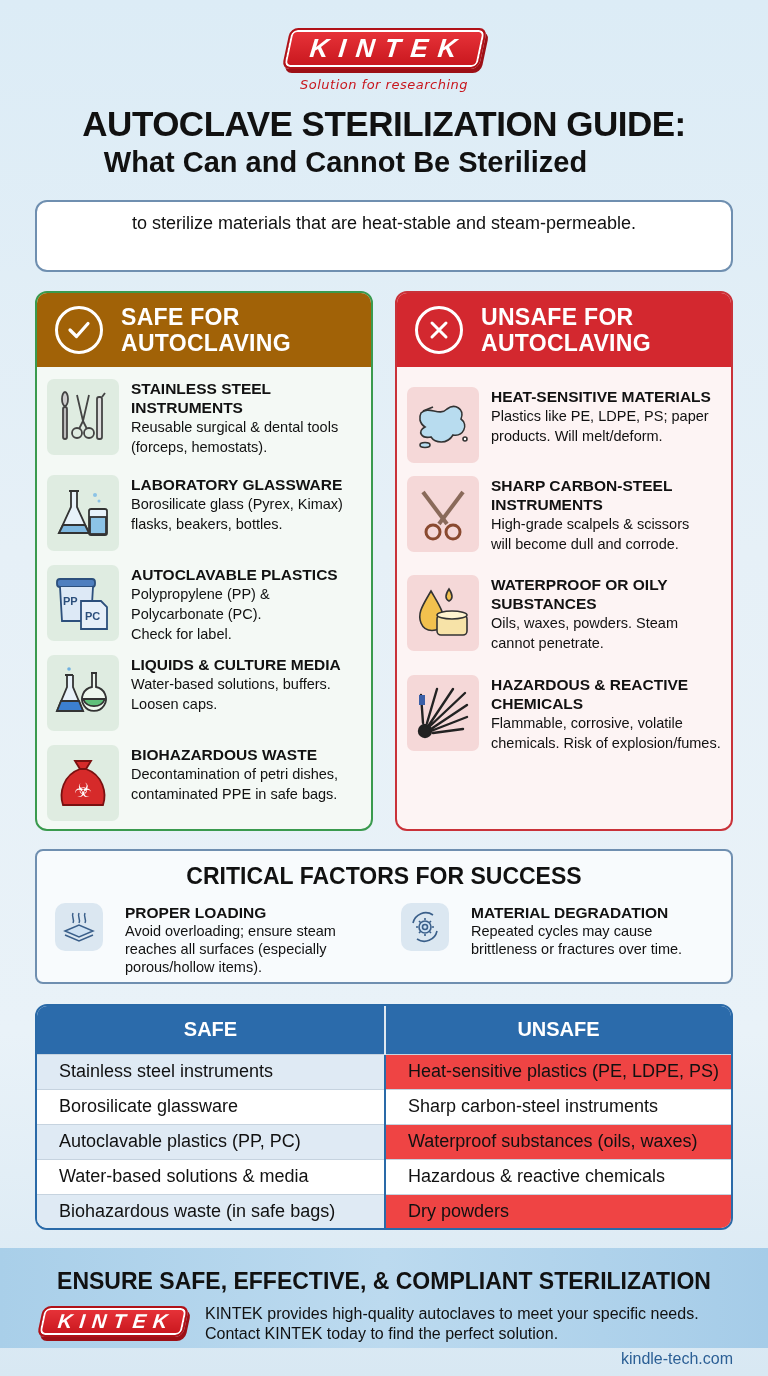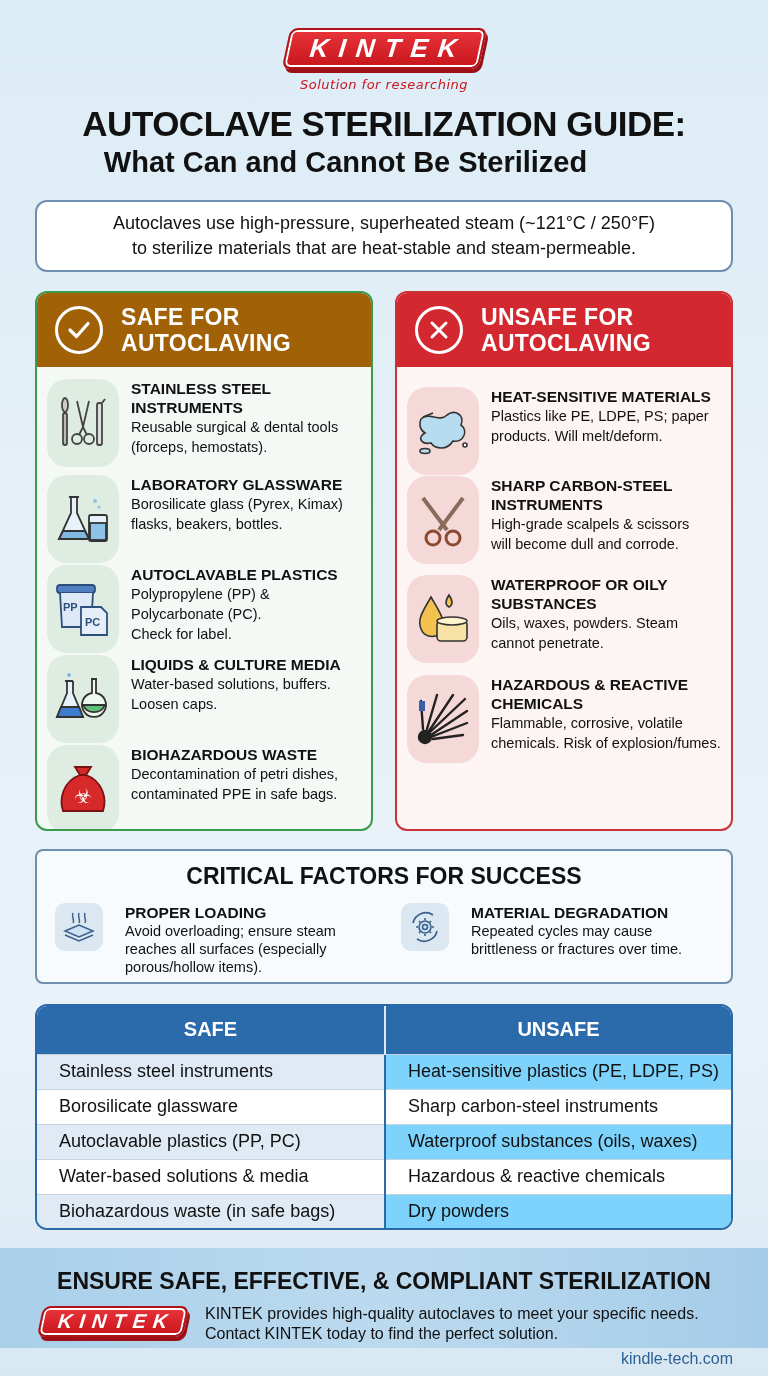--- a/index.html
+++ b/index.html
@@ -47,21 +47,21 @@
   .safe .panel-header { background: #a16207; }
   .unsafe .panel-header { background: #d3282f; }
   .panel-header .circle-icon {
     width: 48px; height: 48px; border: 3px solid #fff; border-radius: 50%;
     display: flex; align-items: center; justify-content: center; font-size: 26px; flex-shrink: 0;
   }
   .panel-header .ph-title { margin-left: 18px; font-weight: bold; font-size: 23px; line-height: 26px; letter-spacing: 0.3px; }
 
   .item { position: absolute; left: 10px; display: flex; }
   .item .ico {
-    width: 72px; height: 88px; border-radius: 20px; flex-shrink: 0;
+    width: 72px; height: 76px; border-radius: 7px; flex-shrink: 0;
     display: flex; align-items: center; justify-content: center;
   }
   .safe .item .ico { background: #dfece1; }
   .unsafe .item .ico { background: #f5d8d8; }
   .item .txt { margin-left: 12px; }
   .item .it-title { font-weight: bold; font-size: 15.5px; line-height: 19px; }
   .item .it-desc { font-size: 14.5px; line-height: 19px; margin-top: 1px; }
 
   .factors {
     position: absolute; top: 849px; left: 35px; width: 698px; height: 135px;
@@ -79,21 +79,21 @@
     border: 2px solid #2a6aa8; border-radius: 12px; overflow: hidden; background: #fff;
   }
   .compare table { width: 100%; border-collapse: collapse; }
   .compare th {
     background: #2b6bab; color: #fff; font-size: 20px; height: 48px; font-weight: bold;
   }
   .compare th:first-child { border-right: 2px solid #dfe8f1; }
   .compare td { font-size: 18px; height: 35px; padding-left: 22px; border-top: 1px solid #c6d3df; }
   .compare td:first-child { width: 348px; border-right: 2px solid #2a6aa8; }
   .compare tr.odd td:first-child { background: #dfeaf4; }
-  .compare tr.odd td:last-child { background: #7dd3fc; }
+  .compare tr.odd td:last-child { background: #ef4444; }
   .compare tr.even td { background: #fff; }
 
   .footer {
     position: absolute; top: 1248px; left: 0; width: 768px; height: 100px;
     background: linear-gradient(90deg, #a9cfe9 0%, #bcdaef 50%, #a5cce8 100%);
   }
   .footer .ft-title { text-align: center; font-weight: bold; font-size: 23px; margin-top: 20px; }
   .footer .ft-logo { position: absolute; left: 40px; top: 58px; }
   .footer .ft-logo .kintek-logo { font-size: 20px; letter-spacing: 7px; padding: 2px 10px 2px 16px; }
   .footer .ft-text { position: absolute; left: 205px; top: 56px; font-size: 16px; line-height: 20px; }
@@ -104,21 +104,20 @@
 
 <div class="logo-wrap">
   <div class="kintek-logo"><span>KINTEK</span></div>
   <div class="tagline">Solution for researching</div>
 </div>
 
 <div class="title">AUTOCLAVE STERILIZATION GUIDE:</div>
 <div class="subtitle">What Can and Cannot Be Sterilized</div>
 
 <div class="intro">
-  <div>Autoclaves use high-pressure, superheated steam (~121°C / 250°F)</div>
   <div>to sterilize materials that are heat-stable and steam-permeable.</div>
 </div>
 
 <div class="panel safe">
   <div class="panel-header">
     <div class="circle-icon">
       <svg width="26" height="26" viewBox="0 0 26 26">
           <path d="M4 13 L10.5 19.5 L22 6.5" stroke="#fff" stroke-width="3.2" fill="none" stroke-linecap="round" stroke-linejoin="round"></path>
         </svg>
     </div>

